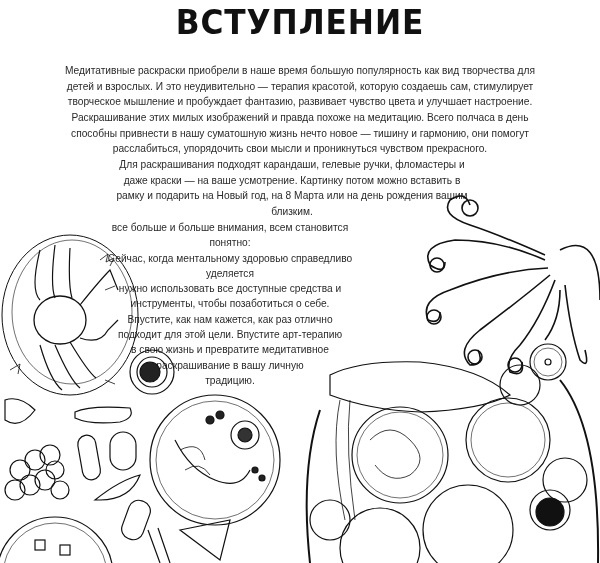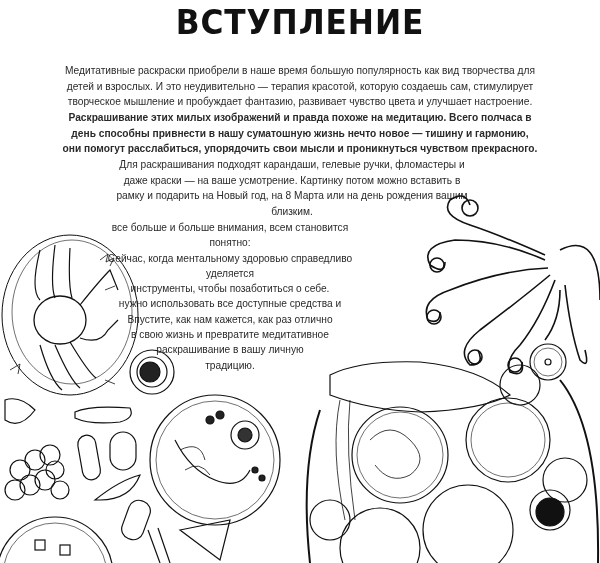--- a/index.html
+++ b/index.html
@@ -3,40 +3,41 @@
   <meta charset="utf-8">
   <style>
     html, body { margin: 0; padding: 0; background: #ffffff; }
     body { width: 600px; height: 563px; position: relative; overflow: hidden;
            font-family: "Liberation Sans", sans-serif; color: #222; }
     .title { position: absolute; top: 2px; left: 0; width: 600px; text-align: center;
              font-family: "DejaVu Sans", sans-serif; font-size: 34px; font-weight: bold;
              letter-spacing: 1px; color: #111; transform: scaleX(0.92); }
     .para { position: absolute; text-align: center; font-size: 10.2px; line-height: 15.5px; color: #2a2a2a; }
     .p1 { top: 51px; left: 62px; width: 476px; margin-top: 12px; }
-    .p2 { top: 110px; left: 62px; width: 476px; font-weight: bold; }
+    .p2 { top: 110px; left: 62px; width: 476px; }
     .p3 { top: 157px; left: 112px; width: 360px; }
     .p4 { top: 220px; left: 100px; width: 260px; line-height: 15.3px; }
     .p4 .ln { display: block; }
     svg.art { position: absolute; left: 0; top: 0; }
   </style>
 </head>
 <body>
 
 <div class="title">ВСТУПЛЕНИЕ</div>
 
 <div class="para p1">Медитативные раскраски приобрели в наше время большую популярность как вид творчества для детей и взрослых. И это неудивительно — терапия красотой, которую создаешь сам, стимулирует творческое мышление и пробуждает фантазию, развивает чувство цвета и улучшает настроение.</div>
 <div class="para p2">Раскрашивание этих милых изображений и правда похоже на медитацию. Всего полчаса в день способны привнести в нашу суматошную жизнь нечто новое — тишину и гармонию, они помогут расслабиться, упорядочить свои мысли и проникнуться чувством прекрасного.</div>
 <div class="para p3">Для раскрашивания подходят карандаши, гелевые ручки, фломастеры и даже краски — на ваше усмотрение. Картинку потом можно вставить в рамку и подарить на Новый год, на 8 Марта или на день рождения вашим близким.</div>
 <div class="para p4">
   <span class="ln">все больше и больше внимания, всем становится понятно:</span>
   <span class="ln">Сейчас, когда ментальному здоровью справедливо уделяется</span>
+  <span class="ln">нужно использовать все доступные средства и</span>
   <span class="ln">инструменты, чтобы позаботиться о себе.</span>
-  <span class="ln">нужно использовать все доступные средства и</span>
   <span class="ln">Впустите, как нам кажется, как раз отлично</span>
+  <span class="ln">подходит для этой цели. Впустите арт-терапию</span>
   <span class="ln">в свою жизнь и превратите медитативное</span>
   <span class="ln">раскрашивание в вашу личную</span>
   <span class="ln">традицию.</span>
 </div>
 
 <svg class="art" width="600" height="563" viewBox="0 0 600 563">
   <g fill="none" stroke="#111" stroke-width="1.2">
 
     <g>
       <ellipse cx="70" cy="315" rx="68" ry="80" stroke-width="1"></ellipse>

